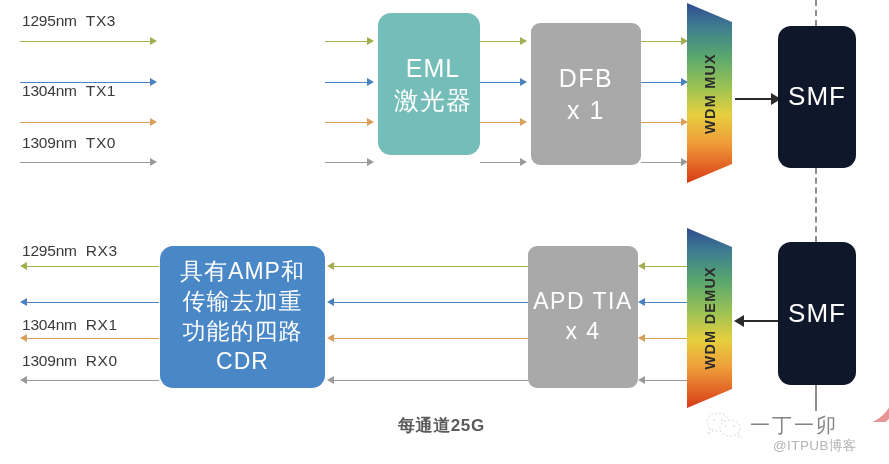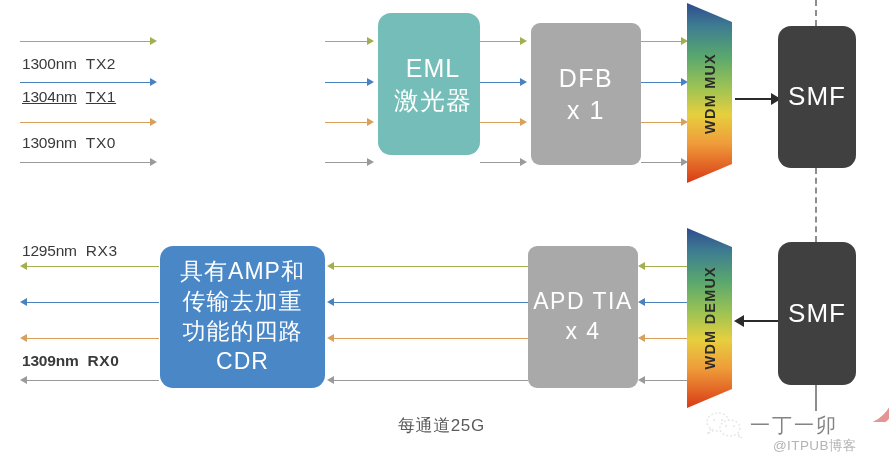--- a/index.html
+++ b/index.html
@@ -35,21 +35,21 @@
     display:flex;align-items:center;justify-content:center;
     text-align:center;color:#ffffff;
     line-height:1.30;
   }
   .block.blue{background:#4a87c6;border-radius:13px;
     font-size:25px;font-weight:400;letter-spacing:1px;}
   .block.teal{background:#74bdb8;border-radius:13px;
     font-size:25px;font-weight:400;letter-spacing:1px;}
   .block.gray{background:#a9a9a9;border-radius:9px;
     font-size:25px;font-weight:400;letter-spacing:1.5px;}
-  .block.dark{background:#404040;border-radius:13px;
+  .block.dark{background:#0f172a;border-radius:13px;
     font-size:26px;font-weight:400;letter-spacing:1px;}
   .block .txt{display:block;white-space:pre-line;}
 
   
   .wdm{position:absolute;}
   .wdm svg{display:block;}
   .wdm .wdm-label{
     position:absolute;left:0;top:0;width:100%;height:100%;
     display:flex;align-items:center;justify-content:center;
     pointer-events:none;
@@ -66,21 +66,21 @@
   .solid-arrow-head{position:absolute;width:0;height:0;
         border-top:6px solid transparent;border-bottom:6px solid transparent;}
   .solid-arrow-head.r{border-left:10px solid #2b2b2b;}
   .solid-arrow-head.l{border-right:10px solid #2b2b2b;}
   .dashed-v{position:absolute;width:0;
         border-left:2px dashed #8d8d8d;}
   .stub-v{position:absolute;width:0;border-left:2px solid #8d8d8d;}
 
   
   .caption{
-    position:absolute;font-size:17px;color:#5b5b5b;font-weight:400;
+    position:absolute;font-size:17px;color:#5b5b5b;font-weight:700;
     letter-spacing:.6px;white-space:nowrap;
   }
 
   
   .wm{position:absolute;}
   .wm-name{
     position:absolute;font-size:20px;color:#6f6f6f;letter-spacing:2px;
     white-space:nowrap;opacity:.85;
   }
   .wm-sub{
@@ -95,24 +95,24 @@
     display:block;width:72px;height:72px;border-radius:50%;
     border:7px solid #d23c3c;position:absolute;left:-30px;top:-54px;
     opacity:.55;
   }
 </style>
 </head>
 <body>
 
 <div id="stage">
 
-  <div class="chan-label" style="left:22px;top:55px;">
-    <span class="nm">1300nm</span><span class="tx">TX2</span>
-  </div>
-  <div class="chan-label" style="left:22px;top:88px;text-decoration:underline;">
+  <div class="chan-label" style="left:22px;top:12px;">
+    <span class="nm">1295nm</span><span class="tx">TX3</span>
+  </div>
+  <div class="chan-label" style="left:22px;top:82px;">
     <span class="nm">1304nm</span><span class="tx">TX1</span>
   </div>
   <div class="chan-label" style="left:22px;top:134px;">
     <span class="nm">1309nm</span><span class="tx">TX0</span>
   </div>
 
   <div class="line" style="left:20px;top:41px;width:132px;border-top-color:#a3ae4f;"></div>
   <div class="arrow r" style="left:150px;top:37px;border-left-color:#a3ae4f;"></div>
   <div class="line" style="left:20px;top:82px;width:132px;border-top-color:#4a82c0;"></div>
   <div class="arrow r" style="left:150px;top:78px;border-left-color:#4a82c0;"></div>
@@ -184,21 +184,24 @@
 
   <div class="dashed-v" style="left:815px;top:0px;height:26px;"></div>
   <div class="block dark" style="left:778px;top:26px;width:78px;height:142px;">
     <span class="txt">SMF</span>
   </div>
   <div class="dashed-v" style="left:815px;top:168px;height:74px;"></div>
 
   <div class="chan-label" style="left:22px;top:242px;">
     <span class="nm">1295nm</span><span class="tx">RX3</span>
   </div>
-  <div class="chan-label" style="left:22px;top:352px;font-weight:bold;">
+  <div class="chan-label" style="left:22px;top:316px;">
+    <span class="nm">1304nm</span><span class="tx">RX1</span>
+  </div>
+  <div class="chan-label" style="left:22px;top:352px;">
     <span class="nm">1309nm</span><span class="tx">RX0</span>
   </div>
 
   <div class="line" style="left:27px;top:266px;width:132px;border-top-color:#a3ae4f;"></div>
   <div class="arrow l" style="left:20px;top:262px;border-right-color:#a3ae4f;"></div>
   <div class="line" style="left:27px;top:302px;width:132px;border-top-color:#4a82c0;"></div>
   <div class="arrow l" style="left:20px;top:298px;border-right-color:#4a82c0;"></div>
   <div class="line" style="left:27px;top:338px;width:132px;border-top-color:#d9a05b;"></div>
   <div class="arrow l" style="left:20px;top:334px;border-right-color:#d9a05b;"></div>
   <div class="line" style="left:27px;top:380px;width:132px;border-top-color:#9a9a9a;"></div>

